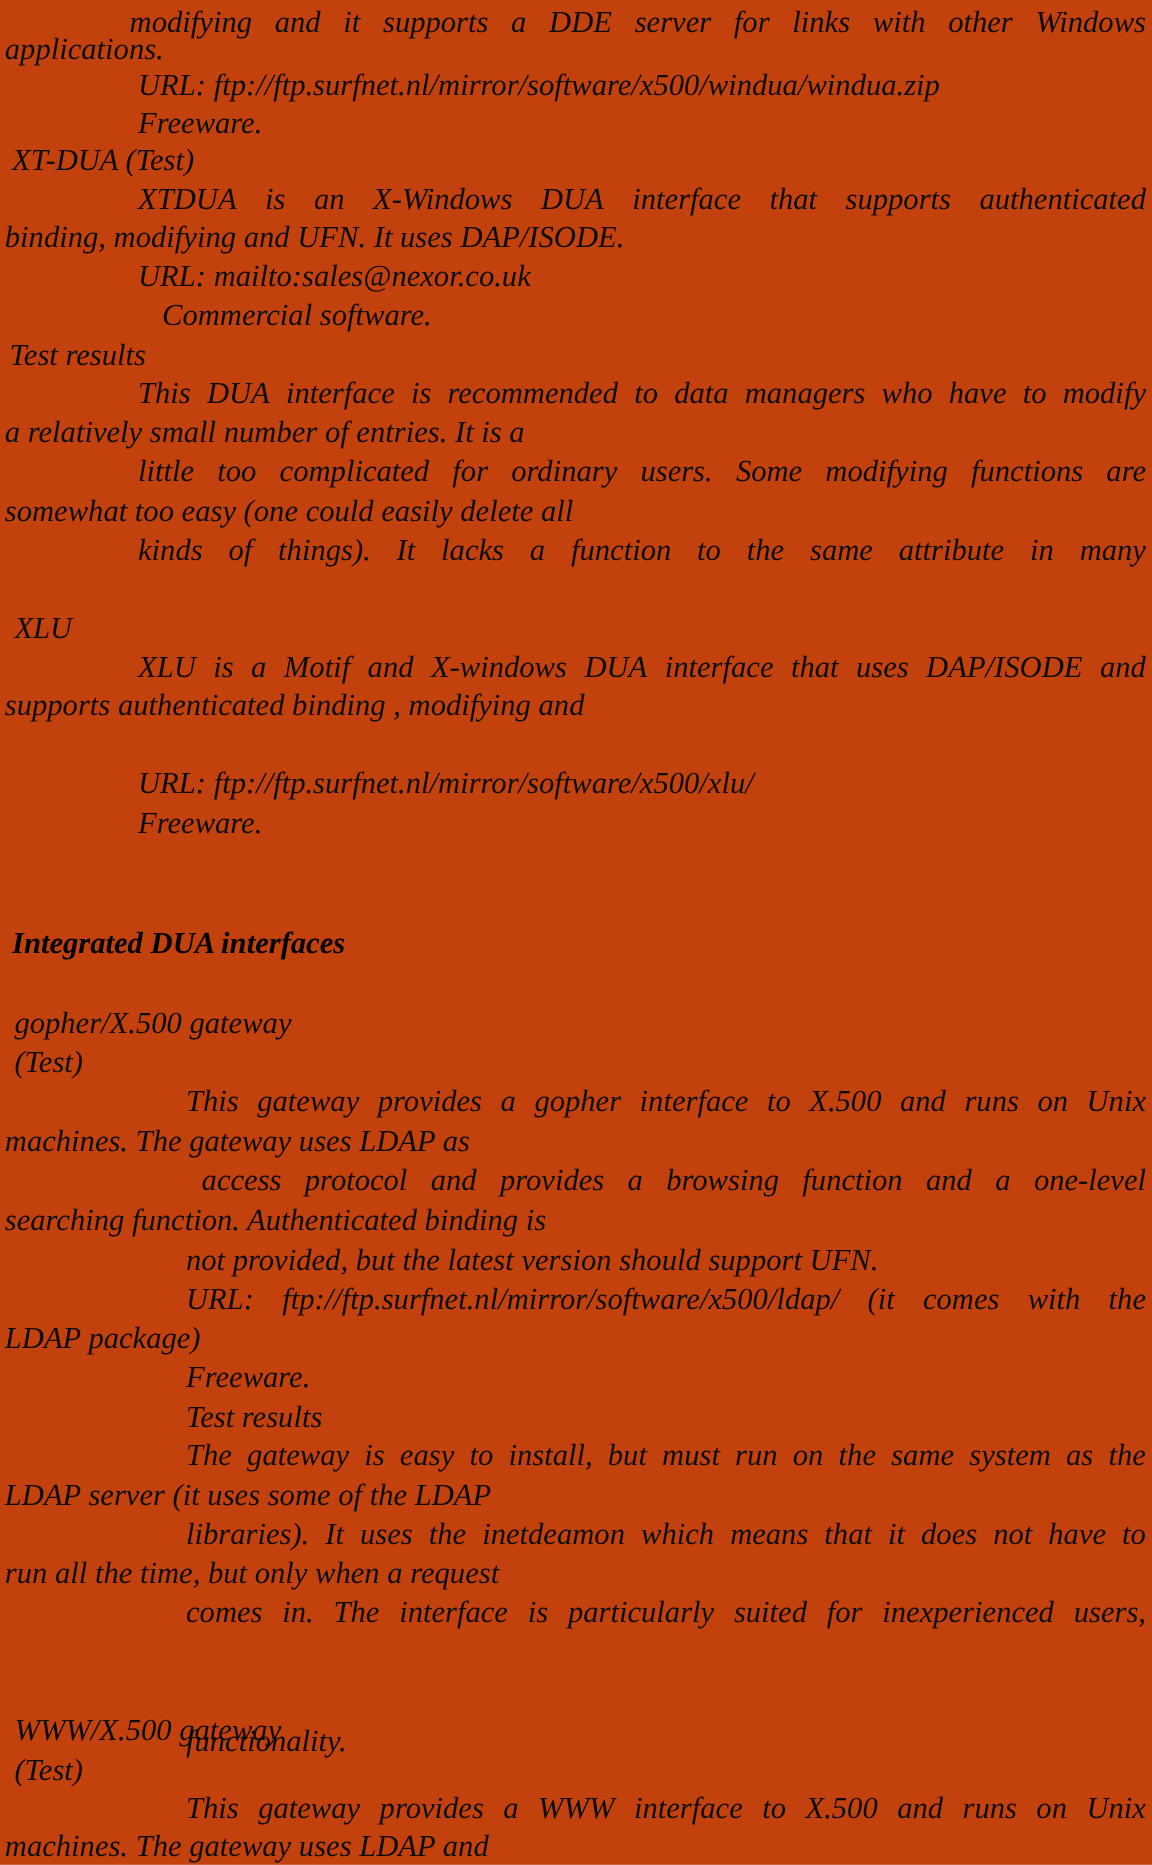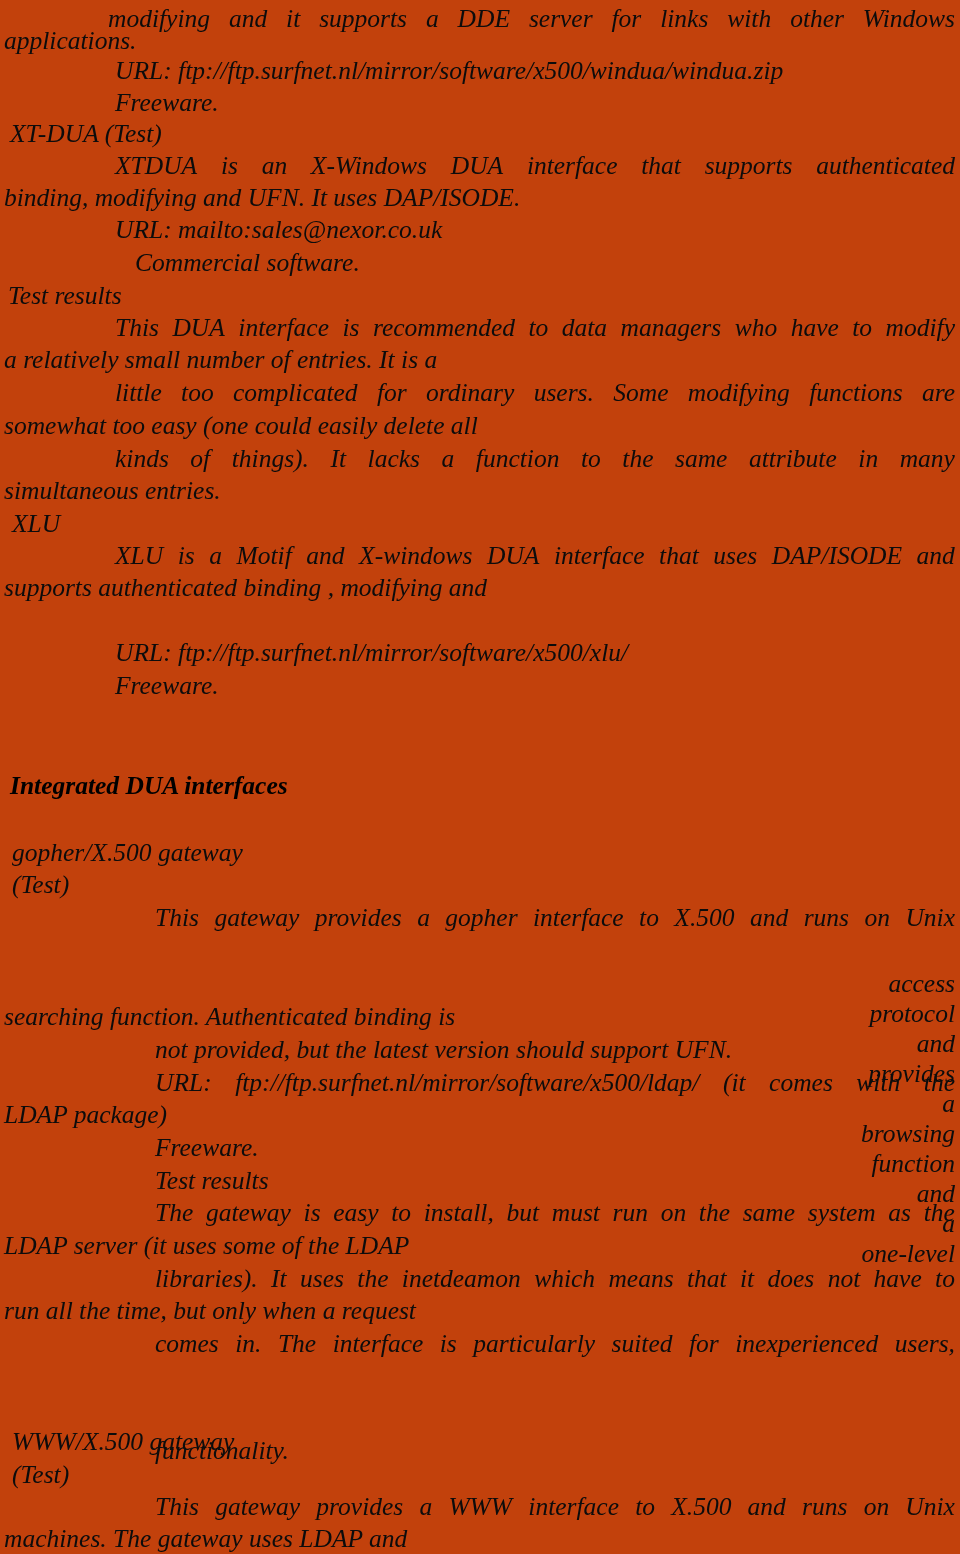--- a/index.html
+++ b/index.html
@@ -142,21 +142,20 @@
     <span>a</span>
     <span>function</span>
     <span>to</span>
     <span>the</span>
     <span>same</span>
     <span>attribute</span>
     <span>in</span>
     <span>many</span>
   </div>
 
-  <div class="ln" style="left:4px; top:476px;">simultaneous entries.</div>
 
   <div class="ln" style="left:12px; top:509px;">XLU</div>
 
   <div class="ln just" style="left:115px; right:5px; top:541px;">
     <span>XLU</span>
     <span>is</span>
     <span>a</span>
     <span>Motif</span>
     <span>and</span>
     <span>X-windows</span>
@@ -189,22 +188,23 @@
     <span>gopher</span>
     <span>interface</span>
     <span>to</span>
     <span>X.500</span>
     <span>and</span>
     <span>runs</span>
     <span>on</span>
     <span>Unix</span>
   </div>
 
-
-  <div class="ln just" style="left:168px; right:5px; top:969px;flex-direction:column;">
+  <div class="ln" style="left:4px; top:936px;">machines. The gateway uses LDAP as</div>
+
+  <div class="ln just" style="left:168px; right:5px; top:969px;">
     <span>access</span>
     <span>protocol</span>
     <span>and</span>
     <span>provides</span>
     <span>a</span>
     <span>browsing</span>
     <span>function</span>
     <span>and</span>
     <span>a</span>
     <span>one-level</span>

